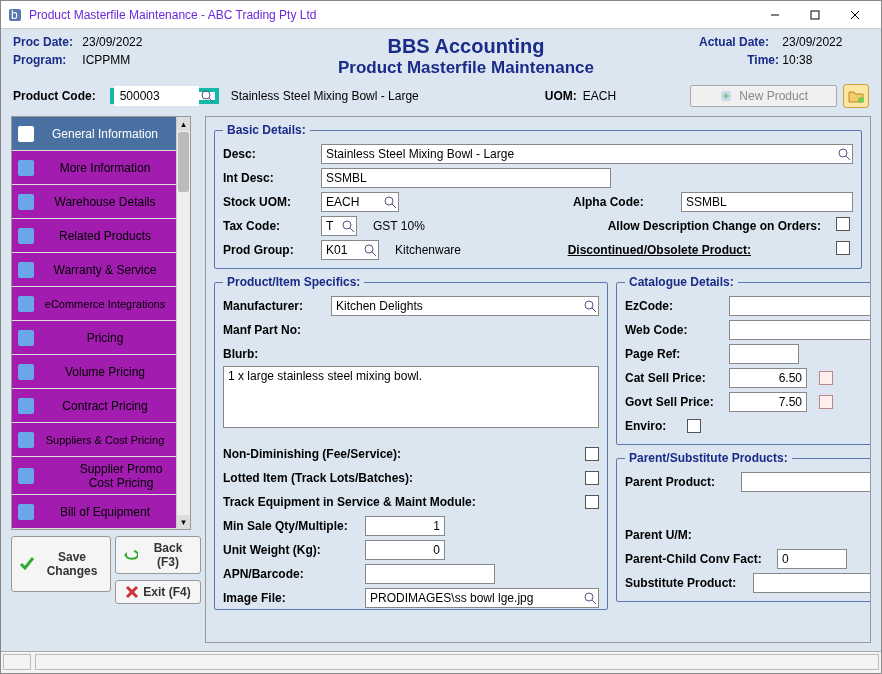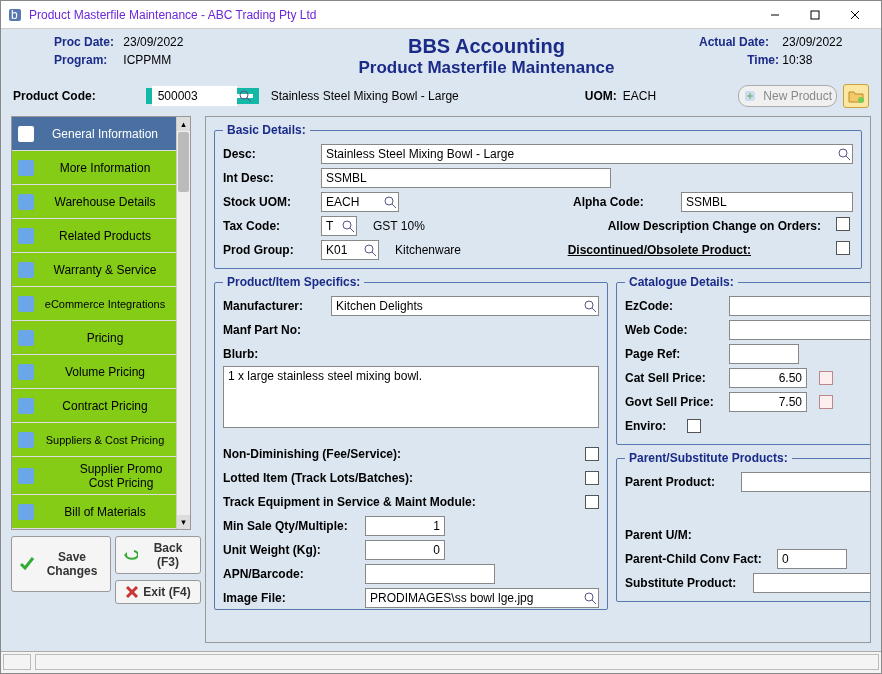--- a/index.html
+++ b/index.html
@@ -3,35 +3,35 @@
 <meta charset="utf-8">
 <style>
   * { box-sizing: border-box; font-family: Arial, sans-serif; font-size: 12px; }
   body { margin:0; padding:0; background:#fff; }
   .window { width:882px; height:674px; border:1px solid #888; display:flex; flex-direction:column; background:#dce6f1;}
   .titlebar { background:#fff; height:28px; display:flex; align-items:center; padding:0 6px; border-bottom:1px solid #ccc;}
   .titlebar .icon { width:16px; height:16px; margin-right:6px; }
   .titlebar .title { flex:1; color:#6d28d9; font-size:12px;}
   .titlebar .winbtn { width:40px; height:24px; display:flex; align-items:center; justify-content:center; }
   .topinfo { padding:6px 12px 2px; display:flex; align-items:flex-start; }
-  .topleft { width:220px;margin-left:41px; }
+  .topleft { width:220px; }
   .topinfo .lbl { font-weight:bold; color:#1a2b88; display:inline-block; }
   .topright { width:170px; text-align:left; }
   .topcenter { flex:1; text-align:center; }
   .hmain { font-size:20px; font-weight:bold; color:#1a2b88; margin:0; }
   .hsub { font-size:17px; font-weight:bold; color:#1a2b88; margin:0; }
   .prodrow { padding:4px 12px 8px; display:flex; align-items:center; gap:6px; }
   .prodrow .prodlbl { font-weight:bold; color:#000; }
-  .prodcode-box { display:flex; align-items:center; border:6px solid #14b8a6; background:#fff; height:16px;margin-left:36px; }
+  .prodcode-box { display:flex; align-items:center; border:4px solid #14b8a6; background:#fff; height:16px; }
   .prodcode-box input { border:none; outline:none; height:20px; padding:0 6px; width:85px; }
   .mag { width:16px; height:16px; display:inline-block; }
-  .newprod { margin-left:auto; display:flex; align-items:center; gap:6px; border:1px solid #aaa; background:#f0f0f0; padding:3px 4px; color:#888; border-radius:10px;}
+  .newprod { margin-left:auto; display:flex; align-items:center; gap:6px; border:1px solid #aaa; background:#f0f0f0; padding:3px 28px; color:#888; border-radius:2px;}
   .folder-btn { width:26px; height:24px; border:1px solid #c9a23f; background:#fbe7a1; display:flex; align-items:center; justify-content:center; border-radius:3px;}
   .body { flex:1; display:flex; padding:0 10px 8px; gap:4px; overflow:hidden;}
-  .sidebar { width:180px; border:1px solid #999; background:#84cc16; display:flex; flex-direction:column; position:relative; }
+  .sidebar { width:180px; border:1px solid #999; background:#a21caf; display:flex; flex-direction:column; position:relative; }
   .sidelist { flex:1; overflow:hidden; }
   .sideitem { height:34px; display:flex; align-items:center; padding:0 6px; border-bottom:1px solid #ddd; cursor:default;}
   .sideitem .sicon{ width:16px; height:16px; margin-right:6px; display:inline-block; background:#6aa6e8; border-radius:2px; }
   .sideitem.sel { background:#4a6fa1; color:#fff; }
   .sidelabel { font-size:12px; text-align:center; flex:1; }
   .scrollbar { width:14px; background:#efefef; border-left:1px solid #ccc; display:flex; flex-direction:column; }
   .scrollbar .arr { height:14px; background:#ddd; text-align:center; font-size:9px; line-height:14px; }
   .scrollbar .thumb { background:#bbb; margin:1px; border-radius:2px; height:60px; }
   .bottomsidebar { display:flex; gap:4px; padding-top:6px; }
   .btn { border:1px solid #999; background:#f5f5f5; border-radius:3px; padding:4px 6px; display:flex; align-items:center; gap:4px; font-weight:bold; color:#333; cursor:default; justify-content:center;}
@@ -180,21 +180,21 @@
             <div class="sideitem">
                 <span class="sicon"></span>
                 <span class="sidelabel" style="font-size:11px;">Suppliers &amp; Cost Pricing</span>
               </div>
             <div class="sideitem" style="height:38px;gap:32px;">
                 <span class="sicon"></span>
                 <span class="sidelabel">Supplier Promo Cost Pricing</span>
               </div>
             <div class="sideitem">
                 <span class="sicon"></span>
-                <span class="sidelabel">Bill of Materials</span>
+                <span class="sidelabel">Bill of Equipment</span>
               </div>
           </div>
           <div class="scrollbar">
             <div class="arr">▴</div>
             <div class="thumb"></div>
             <div style="flex:1"></div>
             <div class="arr">▾</div>
           </div>
         </div>
       </div>

